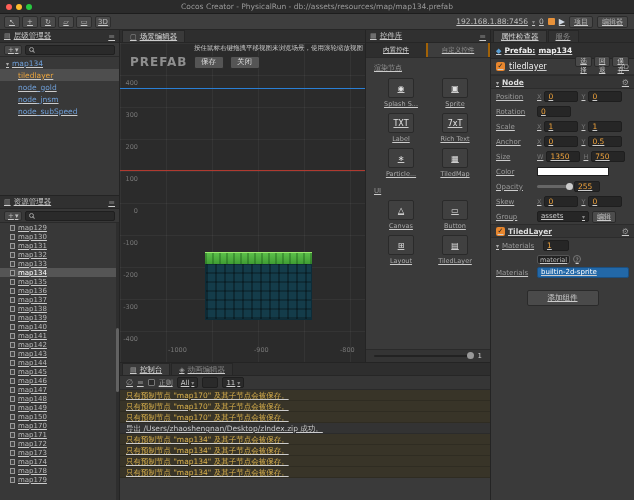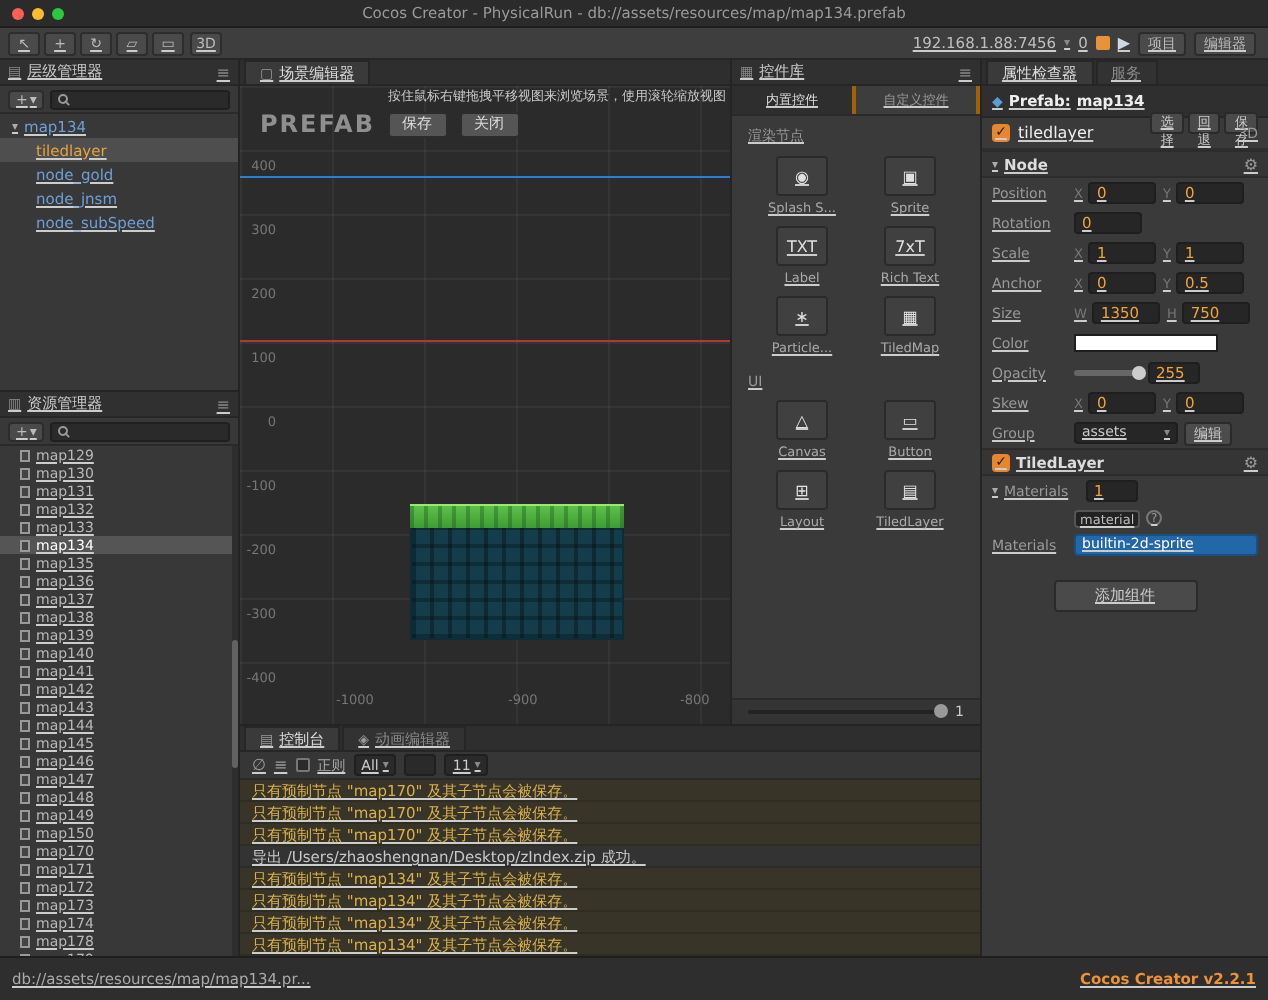--- a/index.html
+++ b/index.html
@@ -690,17 +690,13 @@
         <div class="irow">
           <span class="ilabel">Materials</span>
           <span class="slot">builtin-2d-sprite</span>
         </div>
 
         <button class="add-comp">添加组件</button>
       </div>
     </div>
   </div>
 
-  <div class="statusbar">
-    <span class="status-path">db://assets/resources/map/map134.pr...</span>
-    <span class="status-ver">Cocos Creator v2.2.1</span>
-  </div>
 </div>
 
 </body></html>

